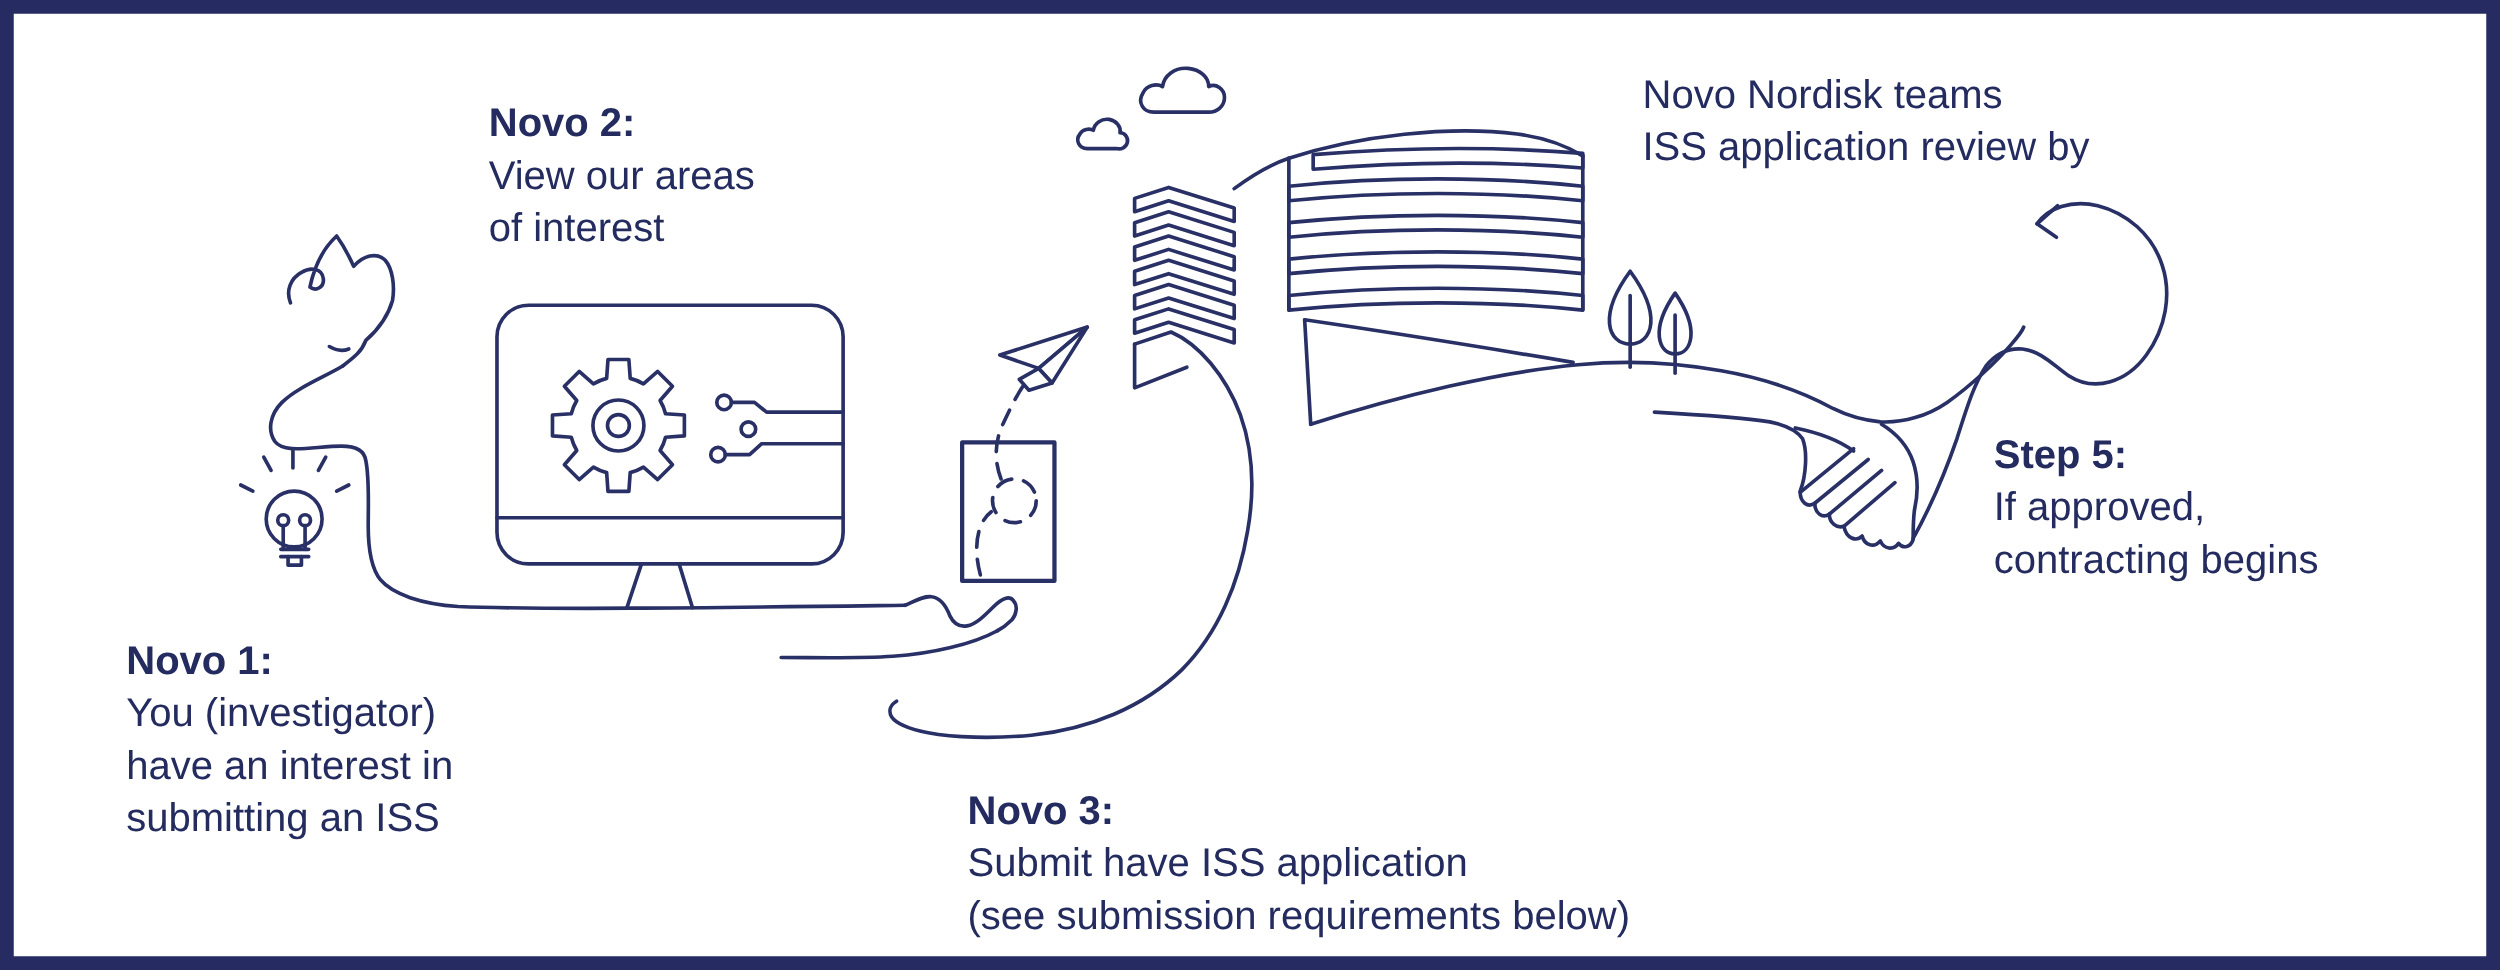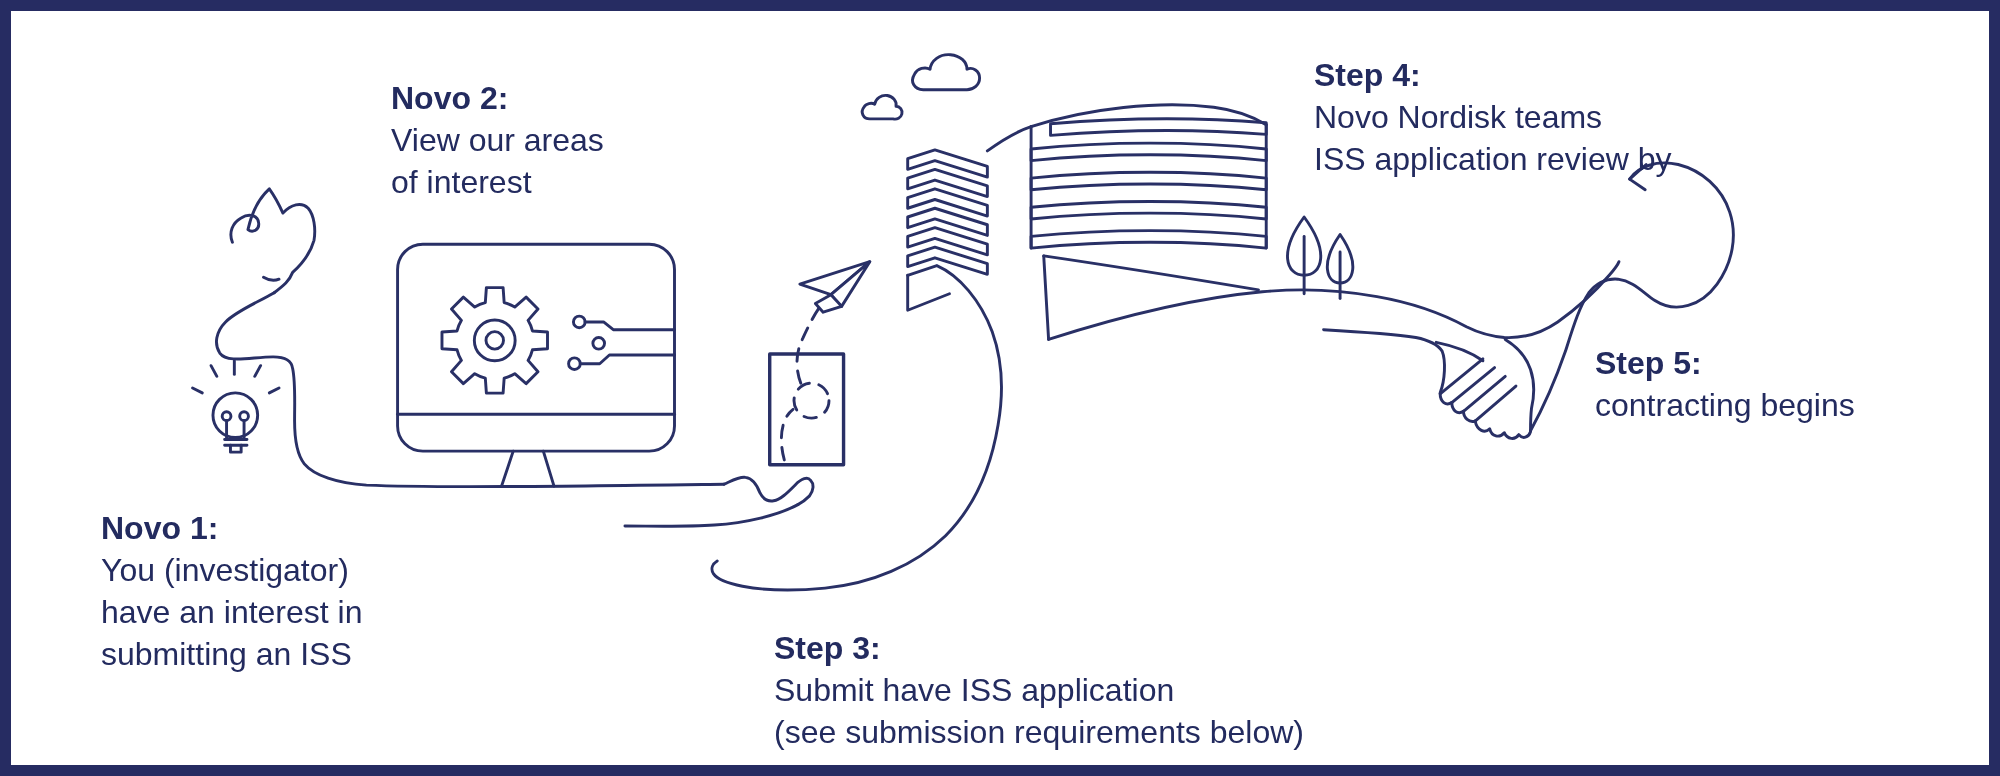--- a/index.html
+++ b/index.html
@@ -185,29 +185,29 @@
     <div class="step-line">submitting an ISS</div>
   </div>
 
   <div class="step" style="left:380px;top:66px">
     <div class="step-title">Novo 2:</div>
     <div class="step-line">View our areas</div>
     <div class="step-line">of interest</div>
   </div>
 
   <div class="step" style="left:763px;top:616px">
-    <div class="step-title">Step 3:</div>
+    <div class="step-title">Novo 3:</div>
     <div class="step-line">Submit have ISS application</div>
     <div class="step-line">(see submission requirements below)</div>
   </div>
 
   <div class="step" style="left:1303px;top:43px">
-    <div class="step-title">Step 4:</div>
     <div class="step-line">Novo Nordisk teams</div>
     <div class="step-line">ISS application review by</div>
   </div>
 
   <div class="step" style="left:1584px;top:331px">
     <div class="step-title">Step 5:</div>
+    <div class="step-line">If approved,</div>
     <div class="step-line">contracting begins</div>
   </div>
 
 </div>
 
 </body></html>

